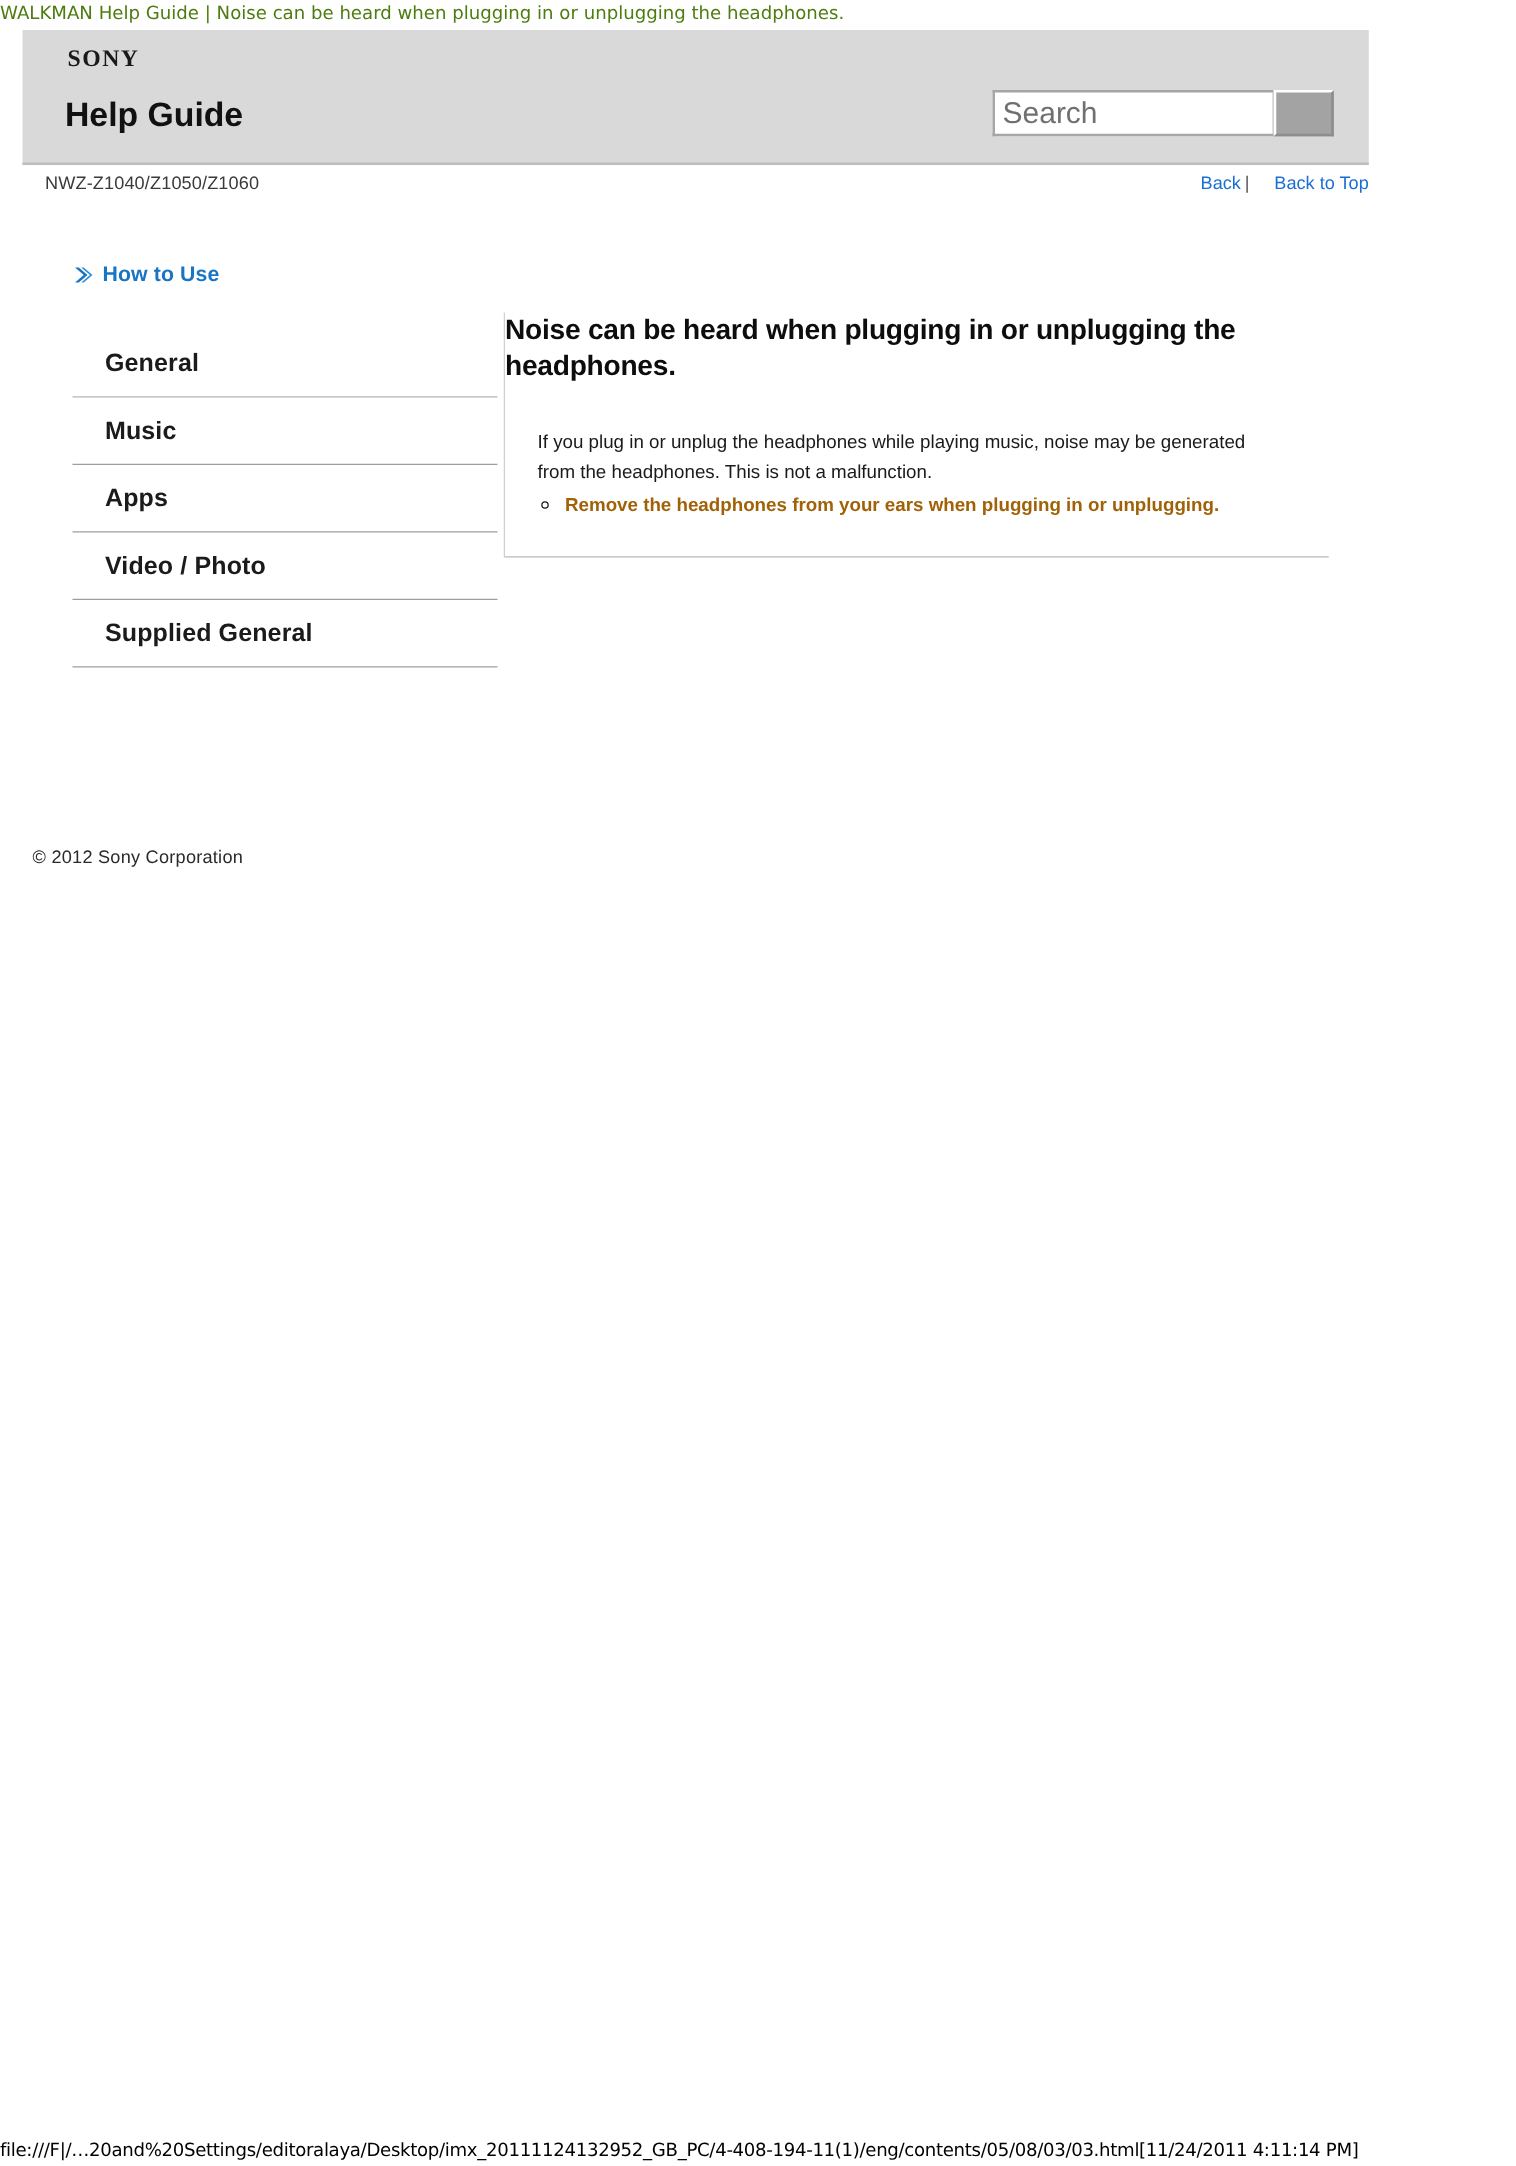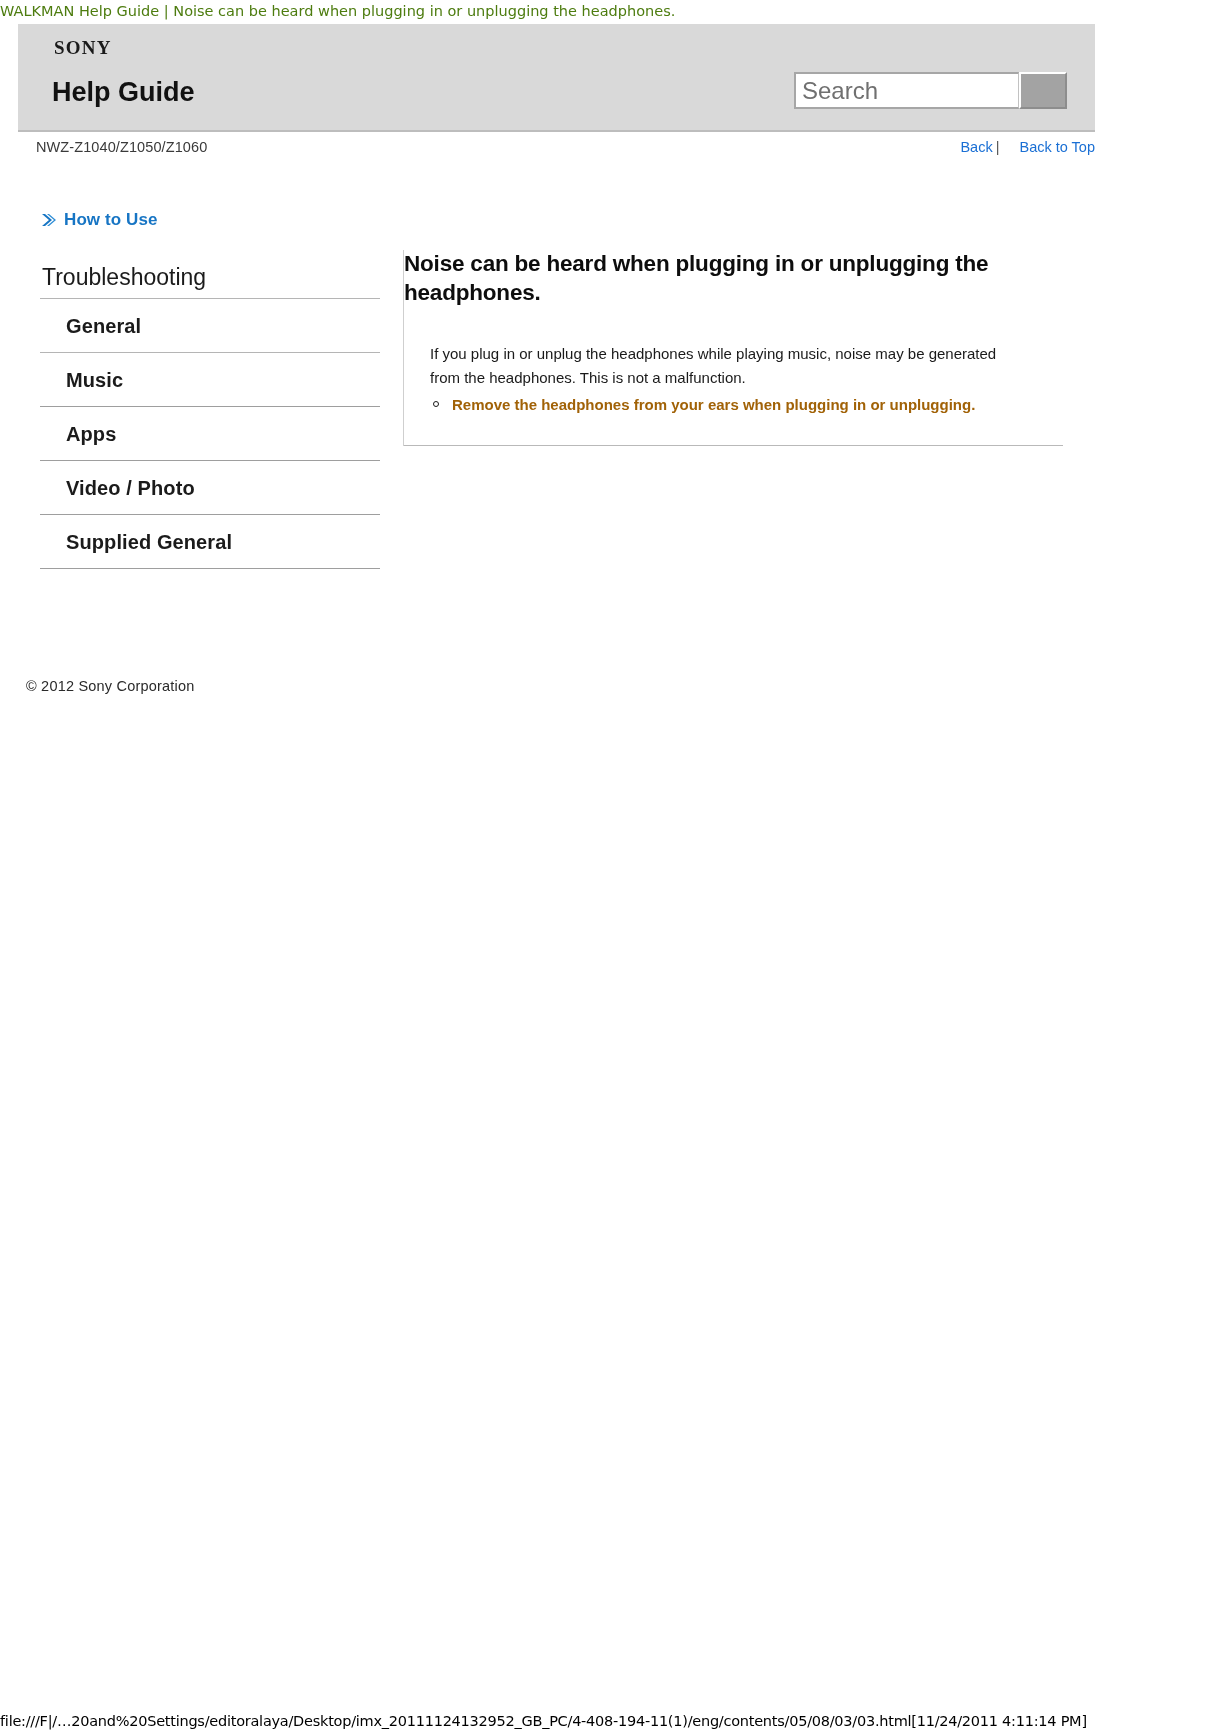--- a/index.html
+++ b/index.html
@@ -132,21 +132,21 @@
   .columns {
     position: absolute;
     left: 18px;
     top: 210px;
     width: 1077px;
   }
 
   
   .sidebar {
     position: absolute;
-    left: 22px;
+    left: 40px;
     top: 0;
     width: 340px;
   }
   .howto-link {
     display: flex;
     align-items: center;
     gap: 7px;
     text-decoration: none;
     margin-bottom: 34px;
     padding-left: 2px;
@@ -287,21 +287,20 @@
     <a class="howto-link" href="#">
       <span class="chev-icon">
         <svg width="15" height="14" viewBox="0 0 15 14" xmlns="http://www.w3.org/2000/svg">
           <polygon points="0,1 7,7 0,13 3,13 10,7 3,1" fill="#1775c4"></polygon>
           <polygon points="5,1 12,7 5,13 7,13 14,7 7,1" fill="#2f8ed6"></polygon>
         </svg>
       </span>
       <span class="howto-label">How to Use</span>
     </a>
 
-    <div class="section-title">Troubleshooting</div>
 
     <a class="nav-item first" href="#">General</a>
     <a class="nav-item" href="#">Music</a>
     <a class="nav-item" href="#">Apps</a>
     <a class="nav-item" href="#">Video / Photo</a>
     <a class="nav-item" href="#">Supplied General</a>
   </div>
 
   <div class="copyright">© 2012 Sony Corporation</div>
 

